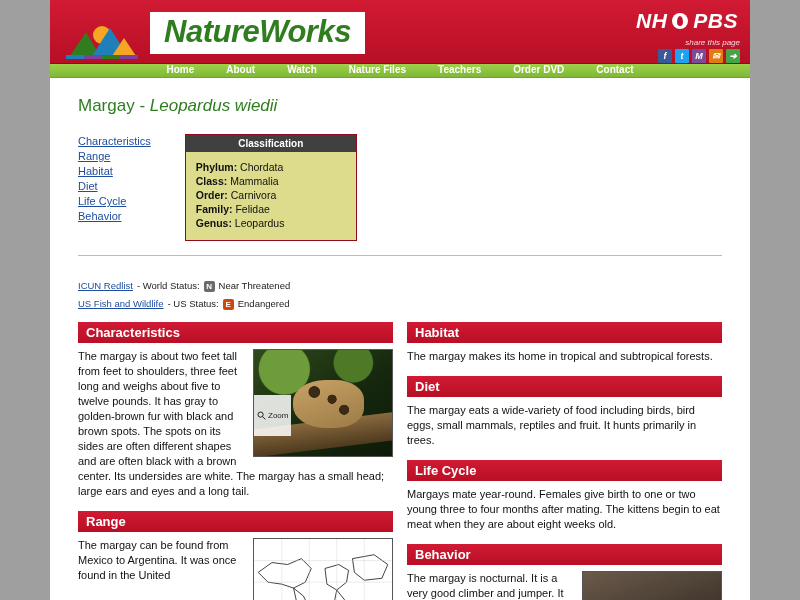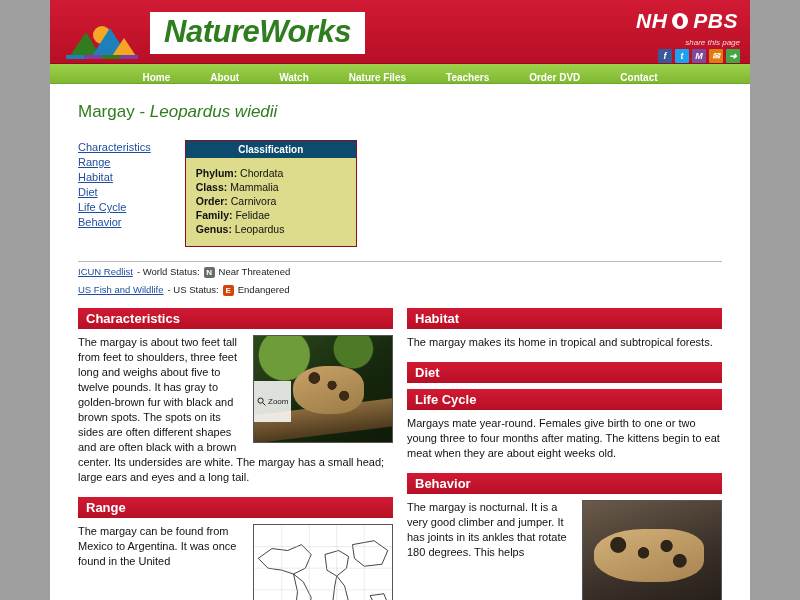--- a/index.html
+++ b/index.html
@@ -94,25 +94,25 @@
   .si-fb { background: #3b5998; }
   .si-tw { background: #1da1f2; }
   .si-m  { background: #7d4b9a; }
   .si-mail { background: #e07b10; }
   .si-more { background: #46a546; }
 
   
   .navbar {
     background: #8dc63f;
     background: linear-gradient(to bottom, #9ed14c 0%, #7fb832 100%);
-    height: 20px;
-    display: flex;
-    align-items: flex-end;
+    height: 14px;
+    display: flex;
+    align-items: flex-start;
     justify-content: center;
-    gap: 40px;
+    gap: 32px;
     border-bottom: 1px solid #6fa42b;
   }
   .navbar a {
     color: #ffffff;
     font-size: 10px;
     font-weight: bold;
     text-decoration: none;
     white-space: nowrap;
   }
 
@@ -141,39 +141,39 @@
     text-decoration: underline;
     line-height: 15px;
   }
   .classbox {
     width: 172px;
     border: 1px solid #8d0c1d;
     background: #d9d98f;
     background: #dcdc8c;
   }
   .classbox .ttl {
-    background: #0c4a6e;
+    background: #404040;
     color: #ffffff;
     font-size: 10px;
     font-weight: bold;
     text-align: center;
     padding: 3px 0;
   }
   .classbox .rows {
     padding: 8px 10px 10px 10px;
     font-size: 10.5px;
     color: #111111;
     line-height: 14px;
   }
   .classbox .rows b { font-weight: bold; }
 
   .status-block {
     margin: 14px 0 10px 0;
     border-top: 1px solid #bbbbbb;
-    padding-top: 2px;
+    padding-top: 22px;
     font-size: 9.5px;
     color: #222222;
   }
   .status-line {
     display: flex;
     align-items: center;
     gap: 4px;
     line-height: 16px;
     margin-bottom: 2px;
   }
@@ -438,20 +438,23 @@
       </div>
 
       <div class="col">
 
         <div class="sec-head">Habitat</div>
         <div class="sec-body">
           <span>The margay makes its home in tropical and subtropical forests.</span>
         </div>
 
         <div class="sec-head">Diet</div>
+        <div class="sec-body">
+          <span>The margay eats a wide-variety of food including birds, bird eggs, small mammals, reptiles and fruit. It hunts primarily in trees.</span>
+        </div>
 
         <div class="sec-head">Life Cycle</div>
         <div class="sec-body">
           <span>Margays mate year-round. Females give birth to one or two young three to four months after mating. The kittens begin to eat meat when they are about eight weeks old.</span>
         </div>
 
         <div class="sec-head">Behavior</div>
         <div class="sec-body clearfix">
           <div class="figure">
             <div class="photo photo-margay-rock"></div>

